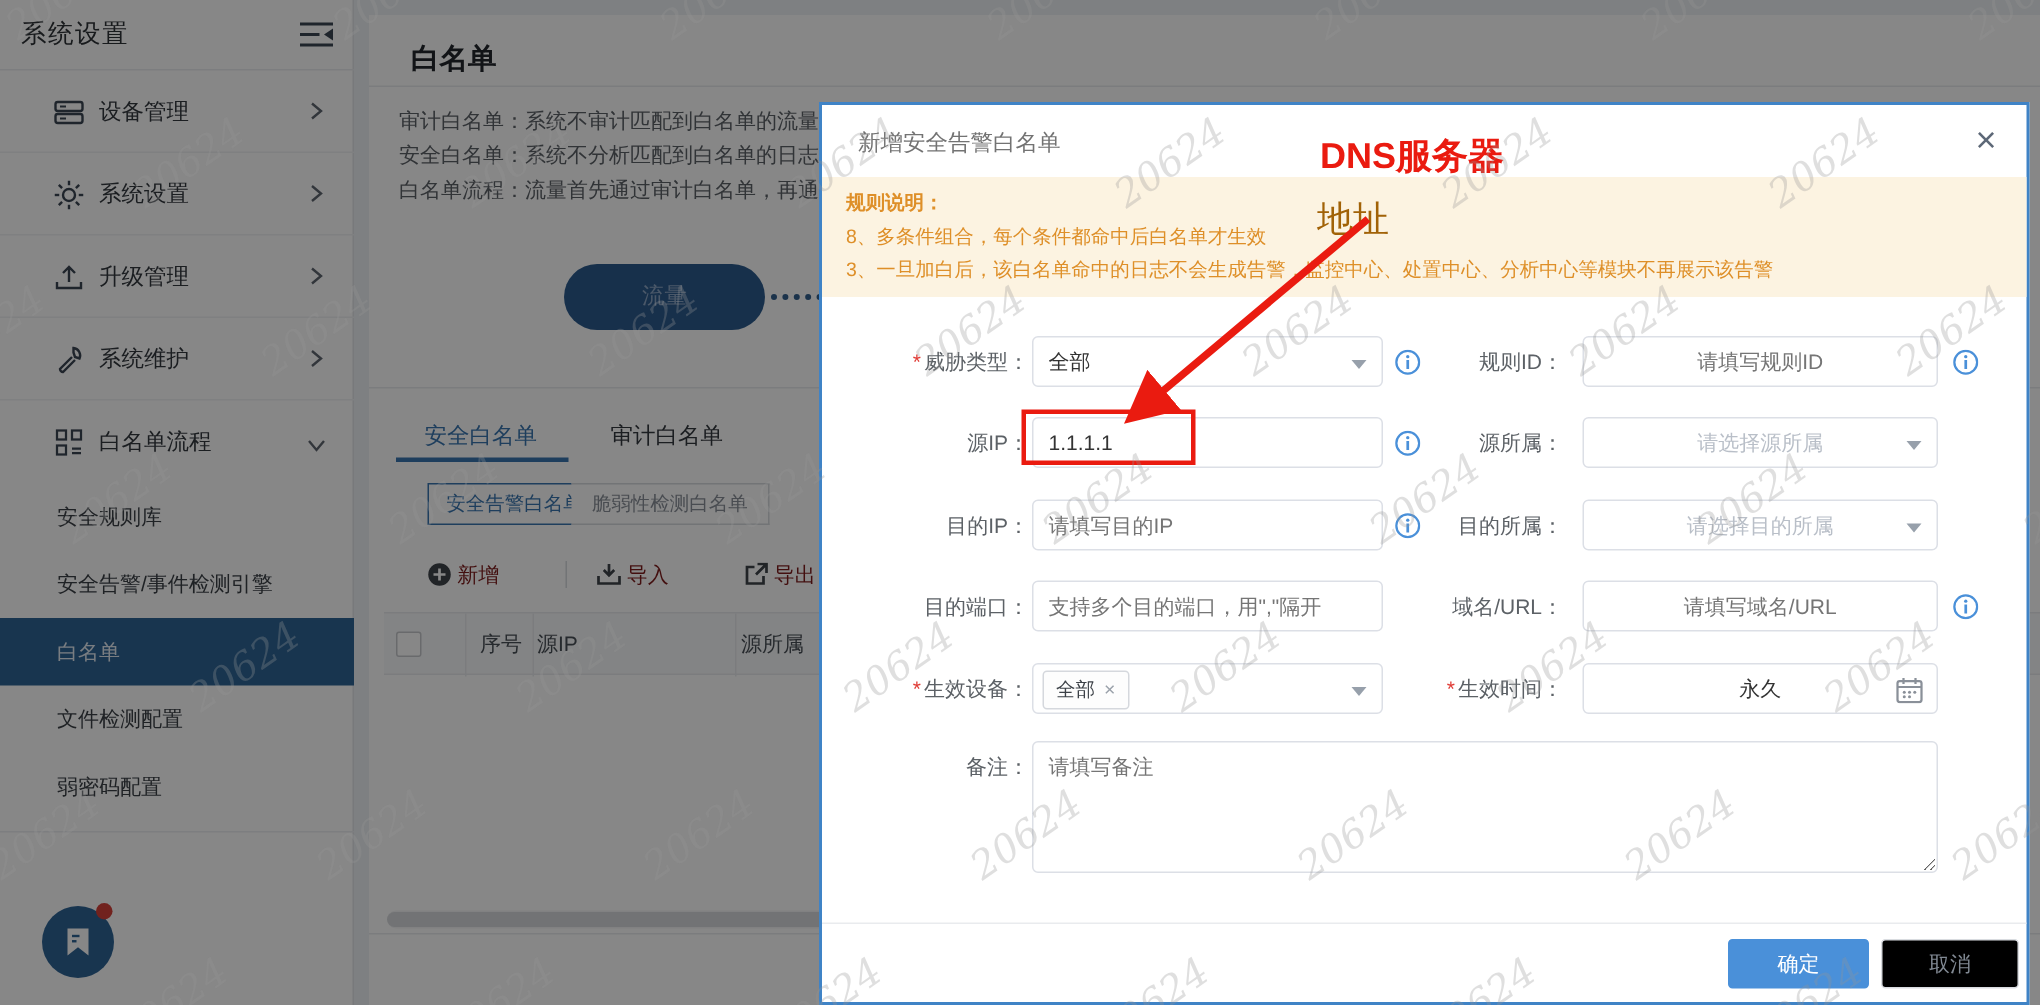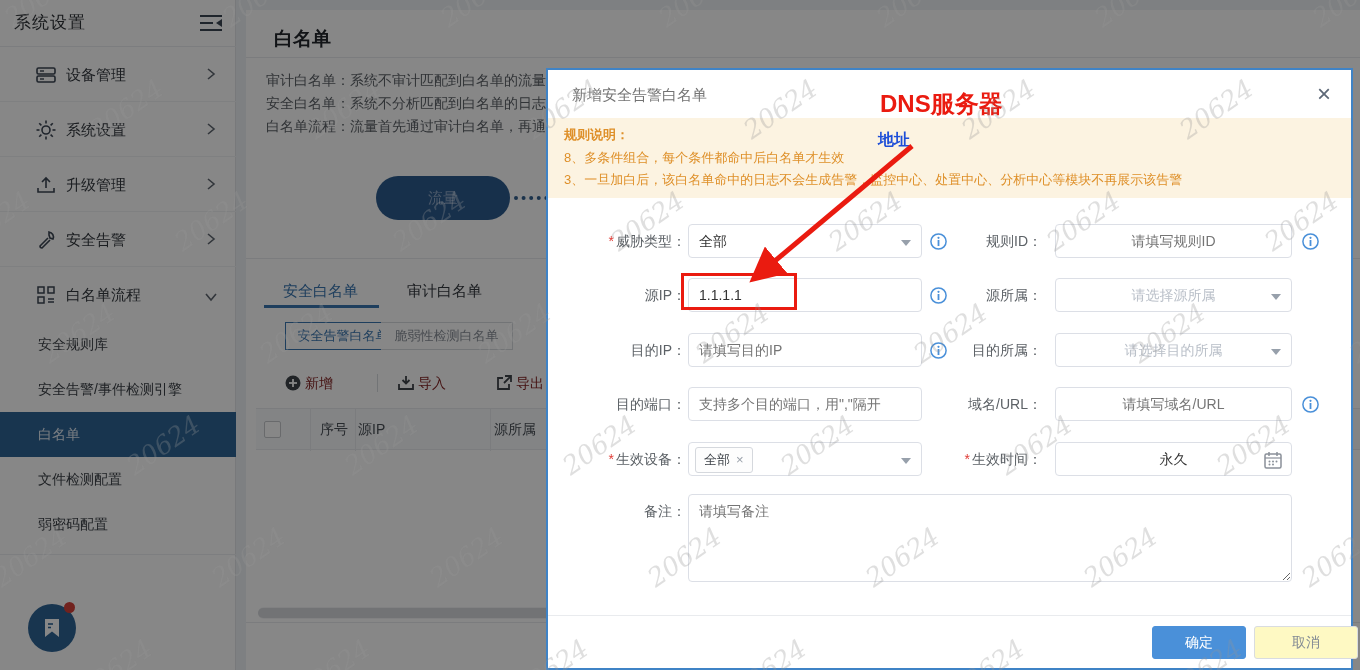--- a/index.html
+++ b/index.html
@@ -76,24 +76,24 @@
   .info-ic { position:absolute; top:9px; width:17px; height:17px; }
   .c1-info { left:382px; }
   .c2-info { left:754px; }
   .tag { position:absolute; left:6px; top:4px; height:26px; line-height:24px; border:1px solid #d5d8dd; border-radius:3px; background:#fdfdfd; padding:0 8px; font-size:13px; color:#3c4147; }
   .tag .x { color:#9aa1aa; margin-left:6px; font-size:13px; }
   .cal-ic { position:absolute; right:9px; top:8px; width:18px; height:18px; }
   .m-textarea { position:absolute; left:140px; top:0; width:604px; height:88px; border:1px solid #dcdfe6; border-radius:4px; font-size:14px; padding:8px 10px; color:#b9bfc8; }
   .m-footer-sep { position:absolute; left:0; top:545px; width:803px; height:1px; background:#e9ebee; }
   .btn { position:absolute; top:556px; height:33px; line-height:31px; border-radius:3px; font-size:14px; text-align:center; cursor:pointer; }
   .btn-ok { left:604px; width:94px; background:#4a90d9; color:#fff; border:1px solid #4a90d9; }
-  .btn-cancel { left:706px; width:104px; background:#fef9c3; color:#828a94; border:1px solid #d9dce0; }
+  .btn-cancel { left:706px; width:92px; background:#000000; color:#828a94; border:1px solid #d9dce0; }
   .red-box { left:681px; top:273px; width:116px; height:37px; border:3px solid #ea1b10; z-index:70; pointer-events:none; }
   .anno-t1 { left:880px; top:88px; font-size:24px; font-weight:bold; color:#ea1b10; z-index:70; }
-  .anno-t2 { left:878px; top:130px; font-size:16px; font-weight:bold; color:#1d4ed8; z-index:70; }
+  .anno-t2 { left:878px; top:130px; font-size:24px; font-weight:normal; color:#a16207; z-index:70; }
   #arrow-svg { left:0; top:0; width:1360px; height:670px; z-index:70; pointer-events:none; }
 
   
   #watermarks { left:0; top:0; width:1360px; height:670px; z-index:80; pointer-events:none; overflow:hidden; }
   .wm { position:absolute; font-size:26px; color:rgba(150,150,150,0.30); transform:rotate(-35deg); font-family:"DejaVu Serif","Liberation Serif",serif; font-style:italic; }
 </style>
 </head>
 <body>
 
 <div id="screen">
@@ -150,21 +150,21 @@
       <span class="sb-label">升级管理</span>
       <svg class="sb-chev" viewBox="0 0 14 14">
           <polyline points="4,2 10,7 4,12" fill="none" stroke="#5f6670" stroke-width="1.6"></polyline>
         </svg>
     </div>
 
     <div class="sb-item" style="top:212px">
       <svg class="sb-ic" viewBox="0 0 20 20">
         <path d="M13 2 a5 5 0 0 1 4 7 l-3 -1 -1 -3 z M12 8 L4 16 a2 2 0 0 0 2 2 l8 -8" fill="none" stroke="#3c4654" stroke-width="1.6"></path>
       </svg>
-      <span class="sb-label">安全告警</span>
+      <span class="sb-label">系统维护</span>
       <svg class="sb-chev" viewBox="0 0 14 14">
           <polyline points="4,2 10,7 4,12" fill="none" stroke="#5f6670" stroke-width="1.6"></polyline>
         </svg>
     </div>
 
     <div class="sb-item" style="top:267px; border-bottom:none;">
       <svg class="sb-ic" viewBox="0 0 20 20">
         <rect x="2" y="2" width="6" height="6" fill="none" stroke="#3c4654" stroke-width="1.5"></rect>
         <rect x="12" y="2" width="6" height="6" fill="none" stroke="#3c4654" stroke-width="1.5"></rect>
         <rect x="2" y="12" width="6" height="6" fill="none" stroke="#3c4654" stroke-width="1.5"></rect>

